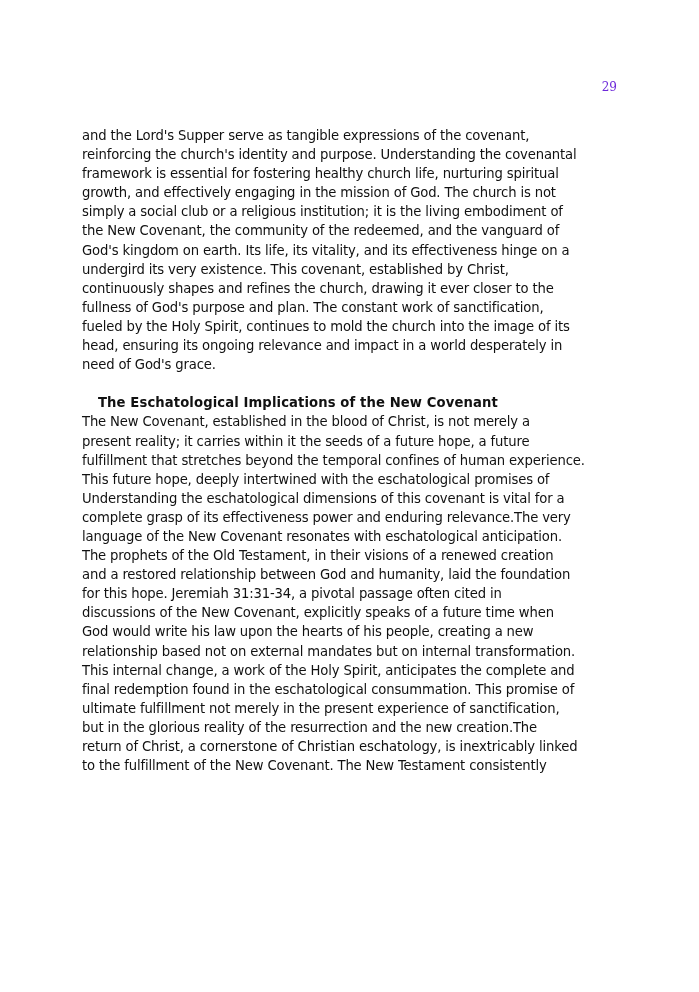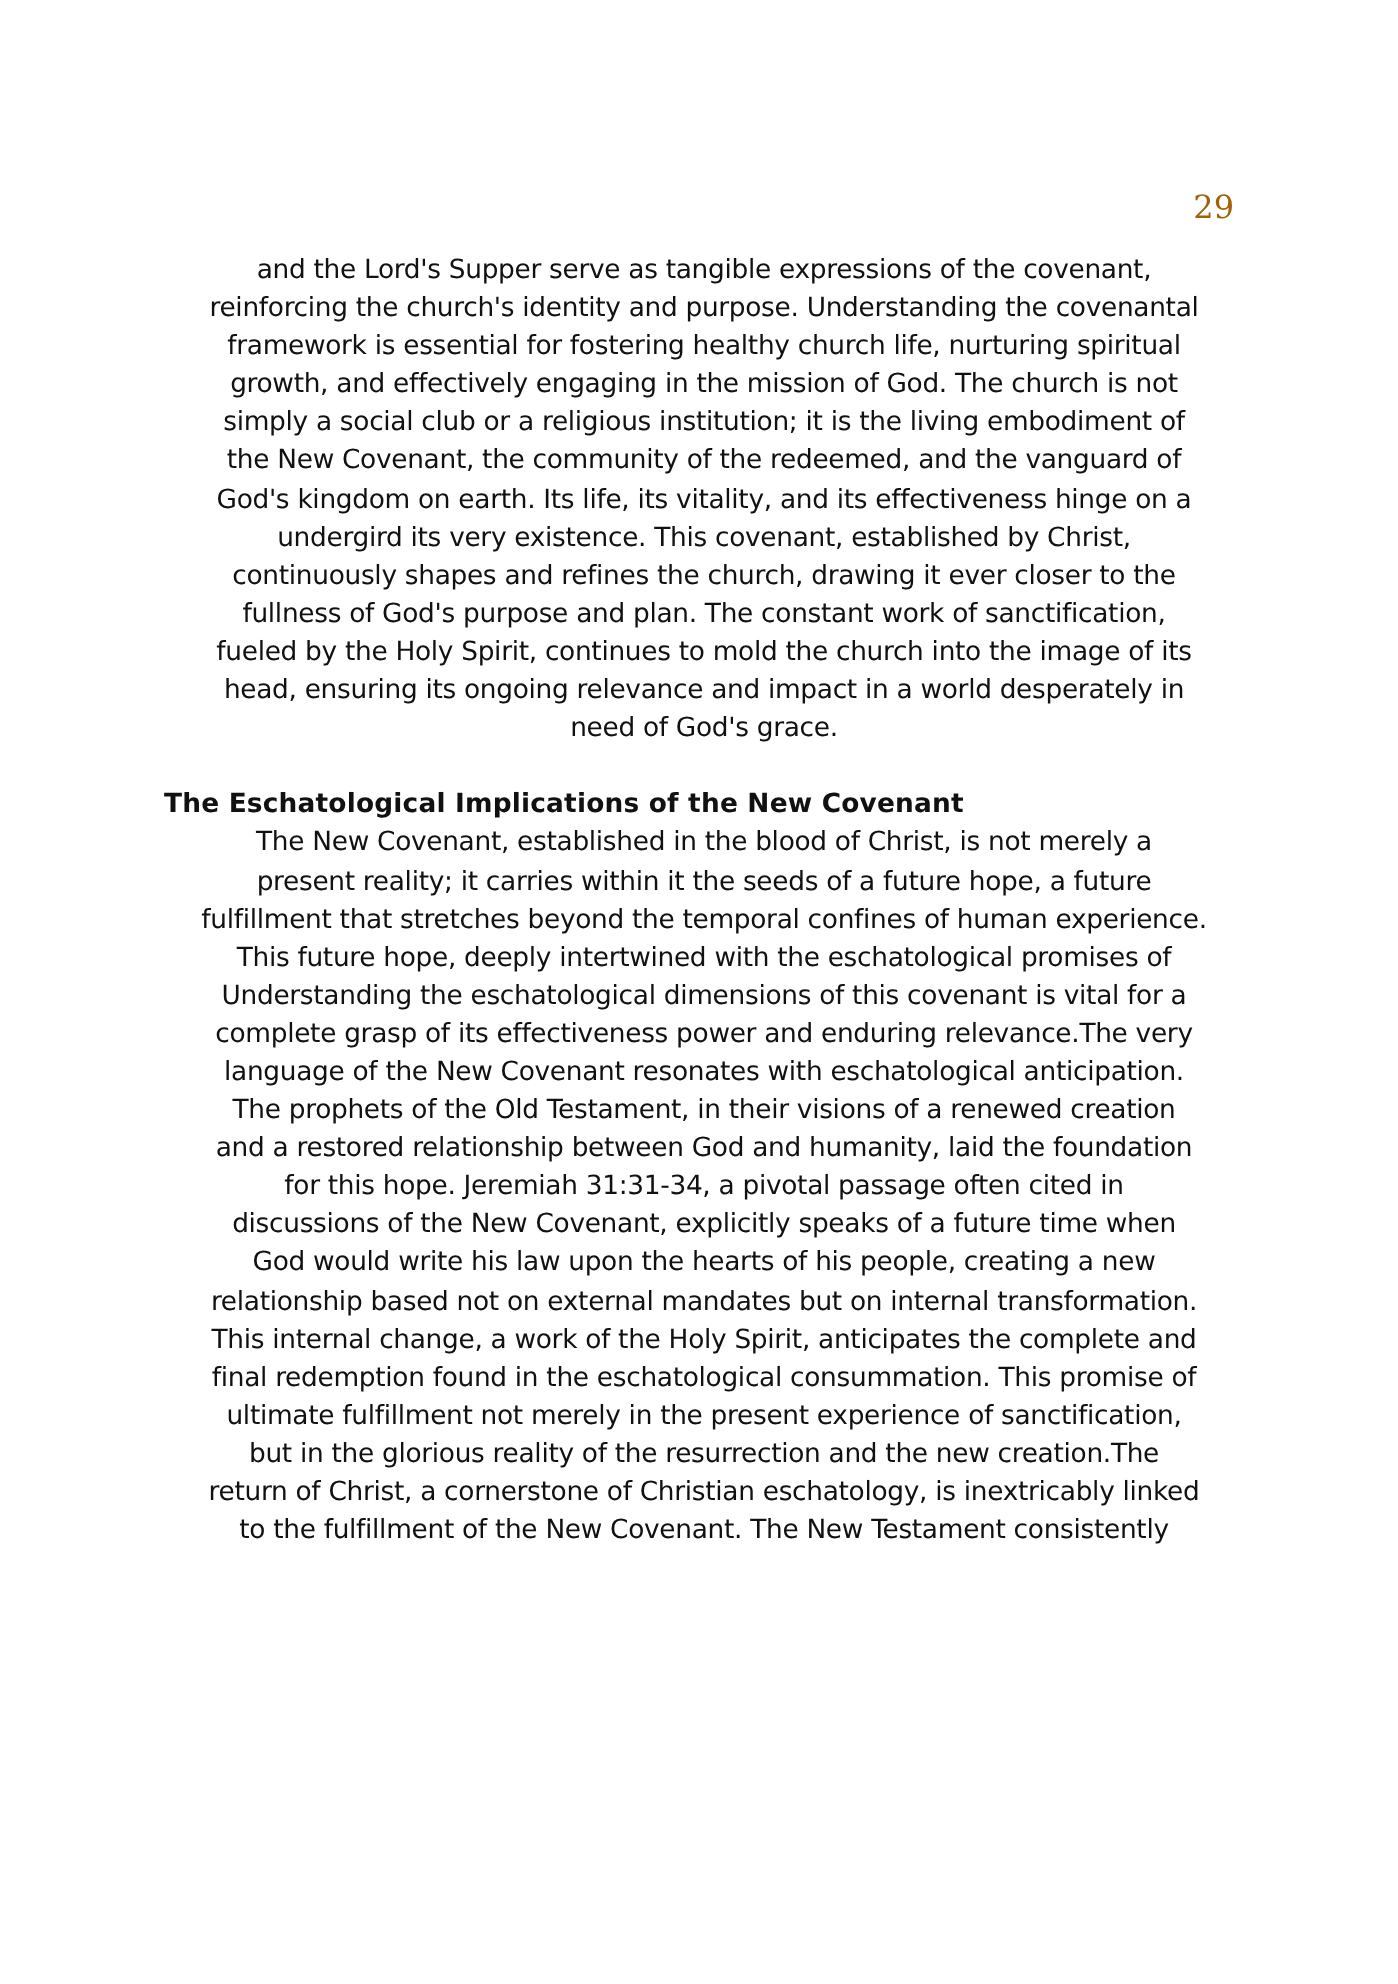--- a/index.html
+++ b/index.html
@@ -10,50 +10,50 @@
     body {
       width: 699px;
       height: 992px;
       position: relative;
       overflow: hidden;
       font-family: "DejaVu Sans", sans-serif;
       color: #111111;
     }
     .page-number {
       position: absolute;
-      top: 94px;
+      top: 80px;
       right: 82px;
       font-family: "DejaVu Serif", serif;
-      font-size: 16px;
-      color: #a16207;
+      font-size: 12px;
+      color: #6d28d9;
     }
     .content {
       position: absolute;
       top: 126px;
       left: 82px;
       width: 540px;
       font-size: 13.2px;
       line-height: 19.1px;
       letter-spacing: -0.15px;
       word-spacing: 0px;
     }
     .line {
       display: block;
       white-space: nowrap;
-      text-align: center;
     }
     .gap {
       display: block;
       height: 19.1px;
     }
     .heading {
       display: block;
       white-space: nowrap;
       font-weight: bold;
       letter-spacing: 0.1px;
+      margin-left: 16px;
     }
   </style>
 </head>
 <body>
 
 <div>
   <div class="page-number">29</div>
 
   <div class="content">
     <div id="para1">

